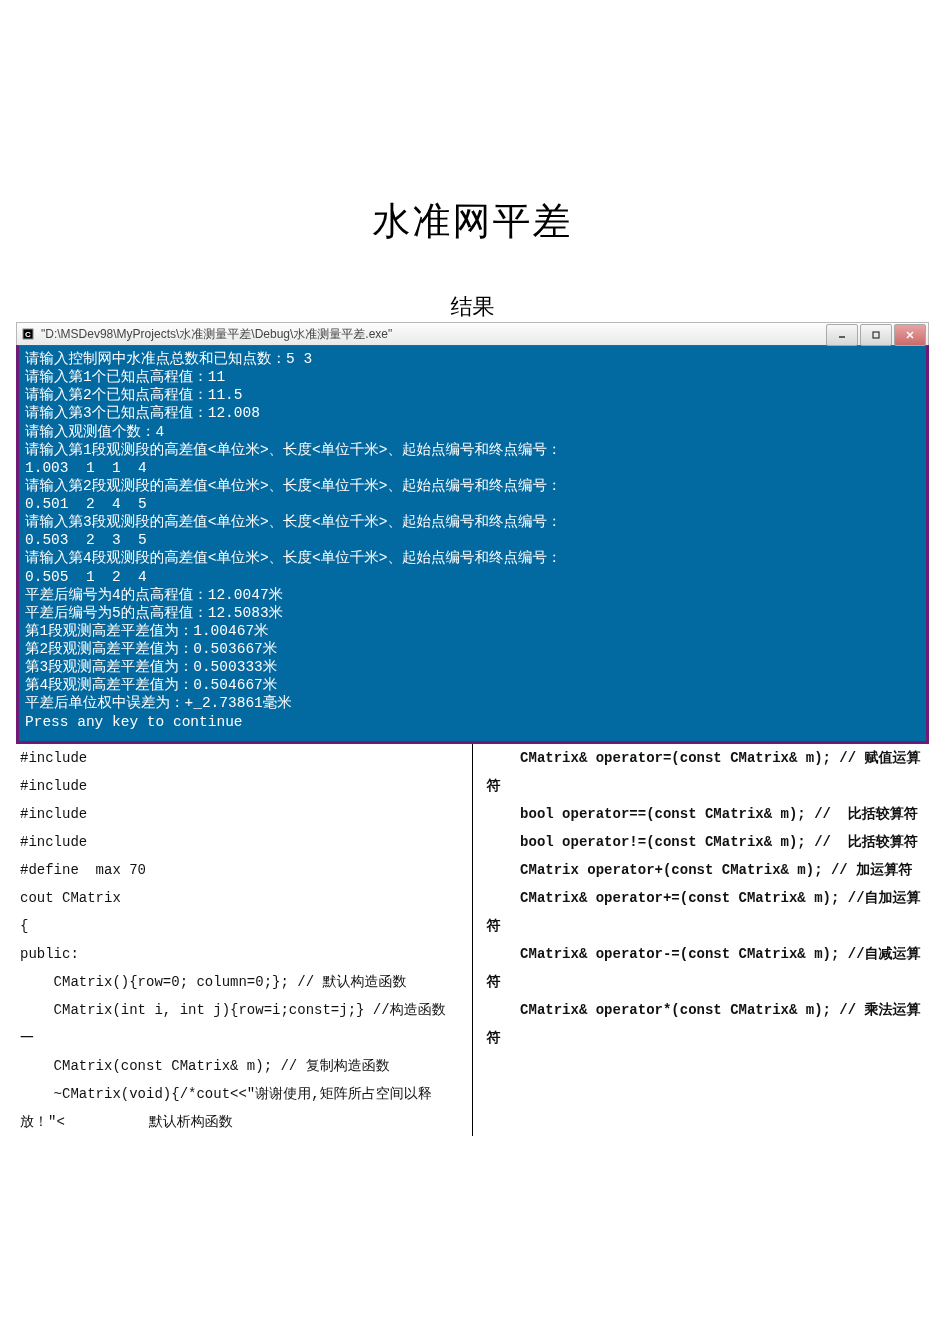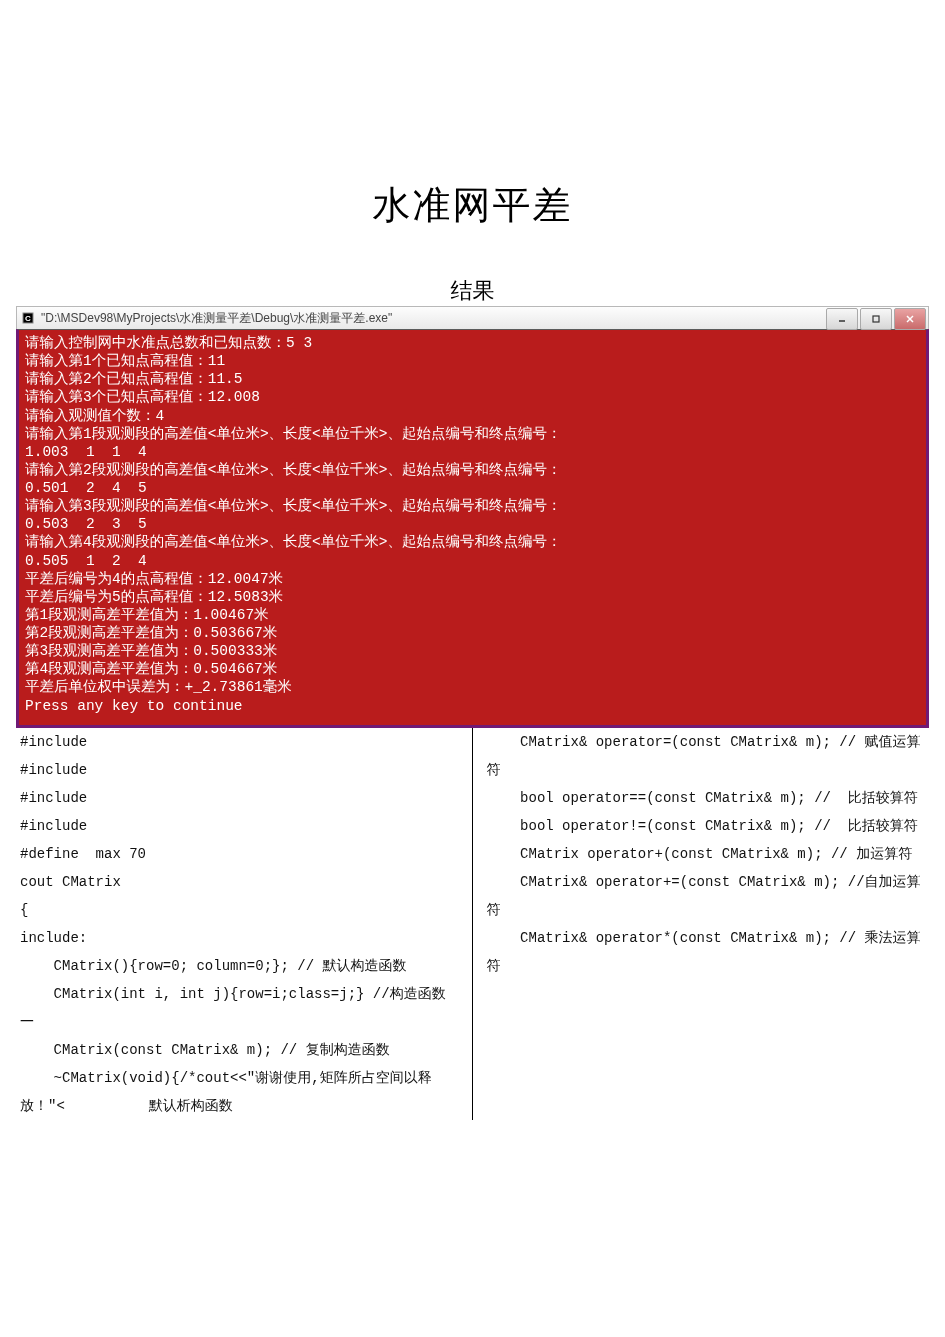--- a/index.html
+++ b/index.html
@@ -7,21 +7,21 @@
     padding: 0;
     background: #fff;
     font-family: "SimSun", "宋体", serif;
     display: flex;
     justify-content: center;
   }
   .page {
     width: 945px;
     background: #fff;
     box-sizing: border-box;
-    padding: 0 0 40px 0;
+    padding: 16px 0 40px 0;
   }
   .title {
     text-align: center;
     font-size: 38px;
     font-weight: 400;
     margin-top: 180px;
     font-family: "SimSun","宋体",serif;
     letter-spacing: 2px;
   }
   .subtitle {
@@ -73,21 +73,21 @@
     margin-right:2px;
     background: linear-gradient(#f7f7f7,#d7d7d7);
     border: 1px solid #a9a9a9;
     border-radius: 2px;
     display:flex; align-items:center; justify-content:center;
     font-size:10px; color:#444;
     font-family: Arial, sans-serif;
   }
   .win-btn.close { background: linear-gradient(#e9a3a3,#c96b6b); color:#fff; }
   .console-body {
-    background: #b91c1c;
+    background: #0369a1;
     color: #fff;
     font-family: "NSimSun","SimSun","宋体","Courier New",monospace;
     font-size: 14.5px;
     line-height: 1.25;
     padding: 4px 6px 10px 6px;
     white-space: pre;
     border: 3px solid #701a75;
     border-top: 1px solid #5a5a5a;
     min-height: 300px;
   }
@@ -102,20 +102,21 @@
   .code-col {
     width: 50%;
     box-sizing: border-box;
   }
   .code-col.left {
     padding-right: 14px;
     border-right: 1px solid #000;
   }
   .code-col.right {
     padding-left: 14px;
+    font-weight: bold;
   }
   .code-line {
     white-space: pre-wrap;
     word-break: break-all;
   }
 </style>
 </head>
 <body>
 
 <div class="page">
@@ -177,29 +178,30 @@
   <div class="code-area">
     <div class="code-col left" id="code-left">
         <div class="code-line">#include</div>
         <div class="code-line">#include</div>
         <div class="code-line">#include</div>
         <div class="code-line">#include</div>
         <div class="code-line">#define  max 70</div>
         <div class="code-line"></div>
         <div class="code-line">cout CMatrix</div>
         <div class="code-line">{</div>
-        <div class="code-line">include:</div>
+        <div class="code-line">public:</div>
         <div class="code-line">    CMatrix(){row=0; column=0;}; // 默认构造函数</div>
-        <div class="code-line">    CMatrix(int i, int j){row=i;class=j;} //构造函数一</div>
+        <div class="code-line">    CMatrix(int i, int j){row=i;const=j;} //构造函数一</div>
         <div class="code-line">    CMatrix(const CMatrix&amp; m); // 复制构造函数</div>
         <div class="code-line">    ~CMatrix(void){/*cout&lt;&lt;"谢谢使用,矩阵所占空间以释放！"&lt;          默认析构函数</div>
       </div>
     <div class="code-col right" id="code-right">
         <div class="code-line">    CMatrix&amp; operator=(const CMatrix&amp; m); // 赋值运算符</div>
         <div class="code-line">    bool operator==(const CMatrix&amp; m); //  比括较算符</div>
         <div class="code-line">    bool operator!=(const CMatrix&amp; m); //  比括较算符</div>
         <div class="code-line">    CMatrix operator+(const CMatrix&amp; m); // 加运算符</div>
         <div class="code-line">    CMatrix&amp; operator+=(const CMatrix&amp; m); //自加运算符</div>
+        <div class="code-line">    CMatrix&amp; operator-=(const CMatrix&amp; m); //自减运算符</div>
         <div class="code-line">    CMatrix&amp; operator*(const CMatrix&amp; m); // 乘法运算符</div>
       </div>
   </div>
 
 </div>
 
 </body></html>

